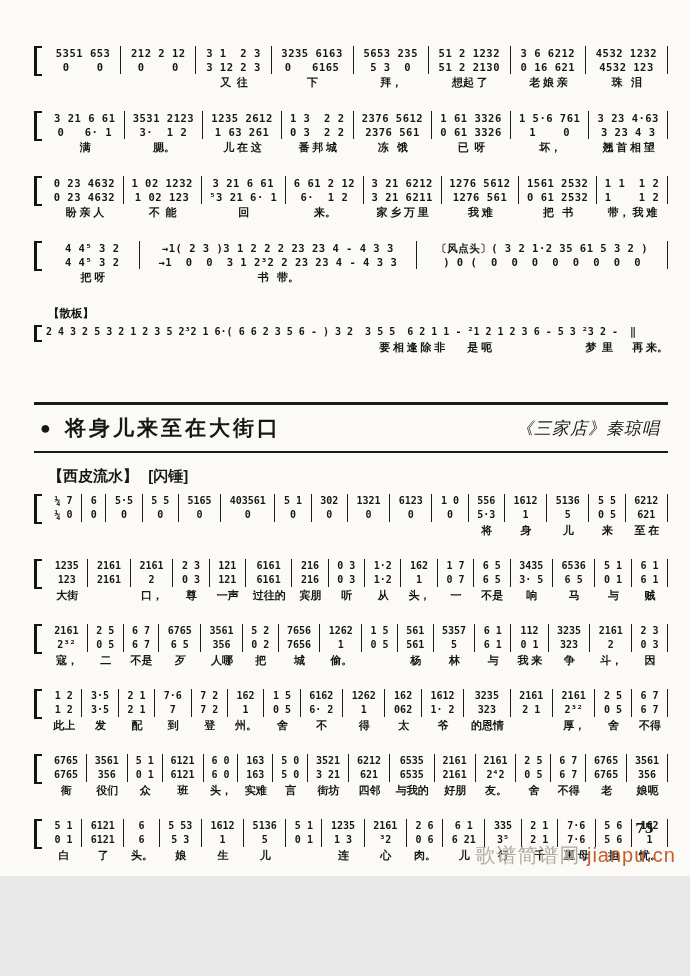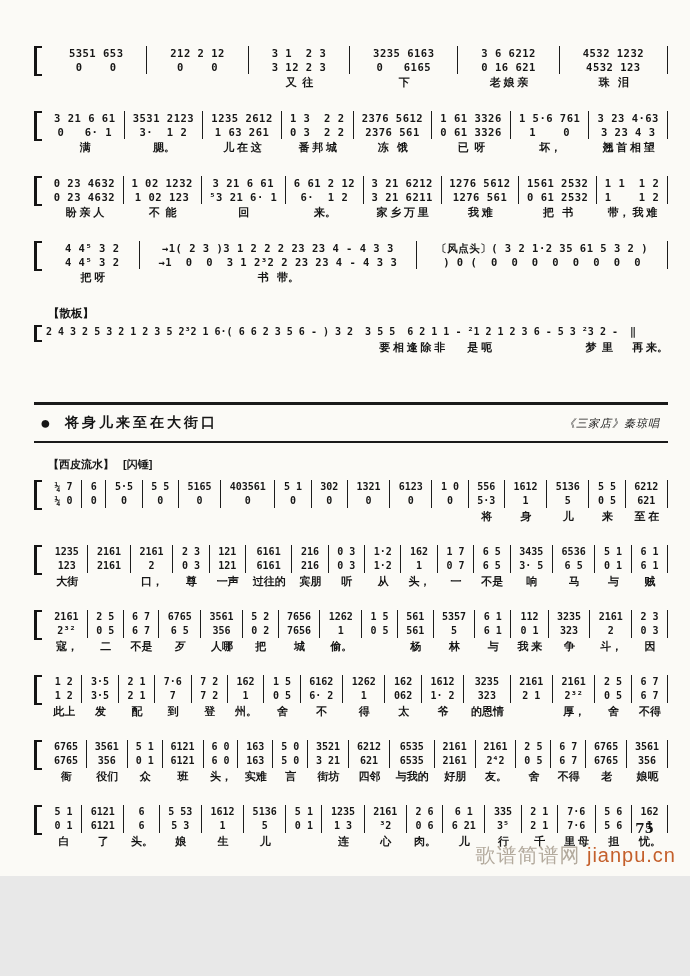--- a/index.html
+++ b/index.html
@@ -28,25 +28,25 @@
   }
   .tempo-label{font-size:11.5px;font-weight:bold;margin:0 0 4px 14px;}
   .freeline{flex:1;min-width:0;}
   .freeline .mu{text-align:left;}
   .freeline .mt{text-align:right;}
   .song-head{
     border-top:3px solid #1a1a1a;border-bottom:2.5px solid #1a1a1a;
     display:flex;align-items:center;margin:46px 0 14px 0;padding:9px 8px 9px 4px;
   }
   .bullet{font-size:18px;line-height:18px;margin:0 14px 0 2px;}
-  .song-title{font-size:14px;font-weight:bold;letter-spacing:3px;margin:0;flex:1;
+  .song-title{font-size:21px;font-weight:bold;letter-spacing:3px;margin:0;flex:1;
     font-family:"Liberation Serif",serif;}
-  .attribution{font-size:11px;font-style:italic;font-family:Liberation Mono, monospace;
+  .attribution{font-size:17px;font-style:italic;font-family:Liberation Mono, monospace;
     letter-spacing:1px;white-space:pre;}
-  .tempo-row{margin:0 0 8px 14px;font-size:11px;font-weight:bold;}
+  .tempo-row{margin:0 0 8px 14px;font-size:15px;font-weight:bold;}
   .tempo-row span{margin-right:6px;}
   .page-num{
     position:absolute;right:36px;bottom:40px;font-size:13.5px;font-weight:bold;
     font-family:"DejaVu Serif",serif;
   }
   .watermark{position:absolute;right:14px;bottom:7px;font-size:20px;letter-spacing:1px;}
   .watermark .site{color:#b3aa9d;}
   .watermark .url{color:#c45f2b;}
 </style>
 </head>
@@ -83,21 +83,35 @@
   </div>
 
   <div class="measure">
     <div class="notes">
       <div class="mu">3235 6163</div>
       <div class="ml">0   6165</div>
     </div>
     <div class="mt">下</div>
   </div>
 
-
+  <div class="measure">
+    <div class="notes">
+      <div class="mu">5653 235</div>
+      <div class="ml">5 3  0</div>
+    </div>
+    <div class="mt">拜，</div>
+  </div>
+
+  <div class="measure">
+    <div class="notes">
+      <div class="mu">51 2 1232</div>
+      <div class="ml">51 2 2130</div>
+    </div>
+    <div class="mt">想起 了</div>
+  </div>
 
   <div class="measure">
     <div class="notes">
       <div class="mu">3 6 6212</div>
       <div class="ml">0 16 621</div>
     </div>
     <div class="mt">老 娘 亲</div>
   </div>
 
   <div class="measure">

